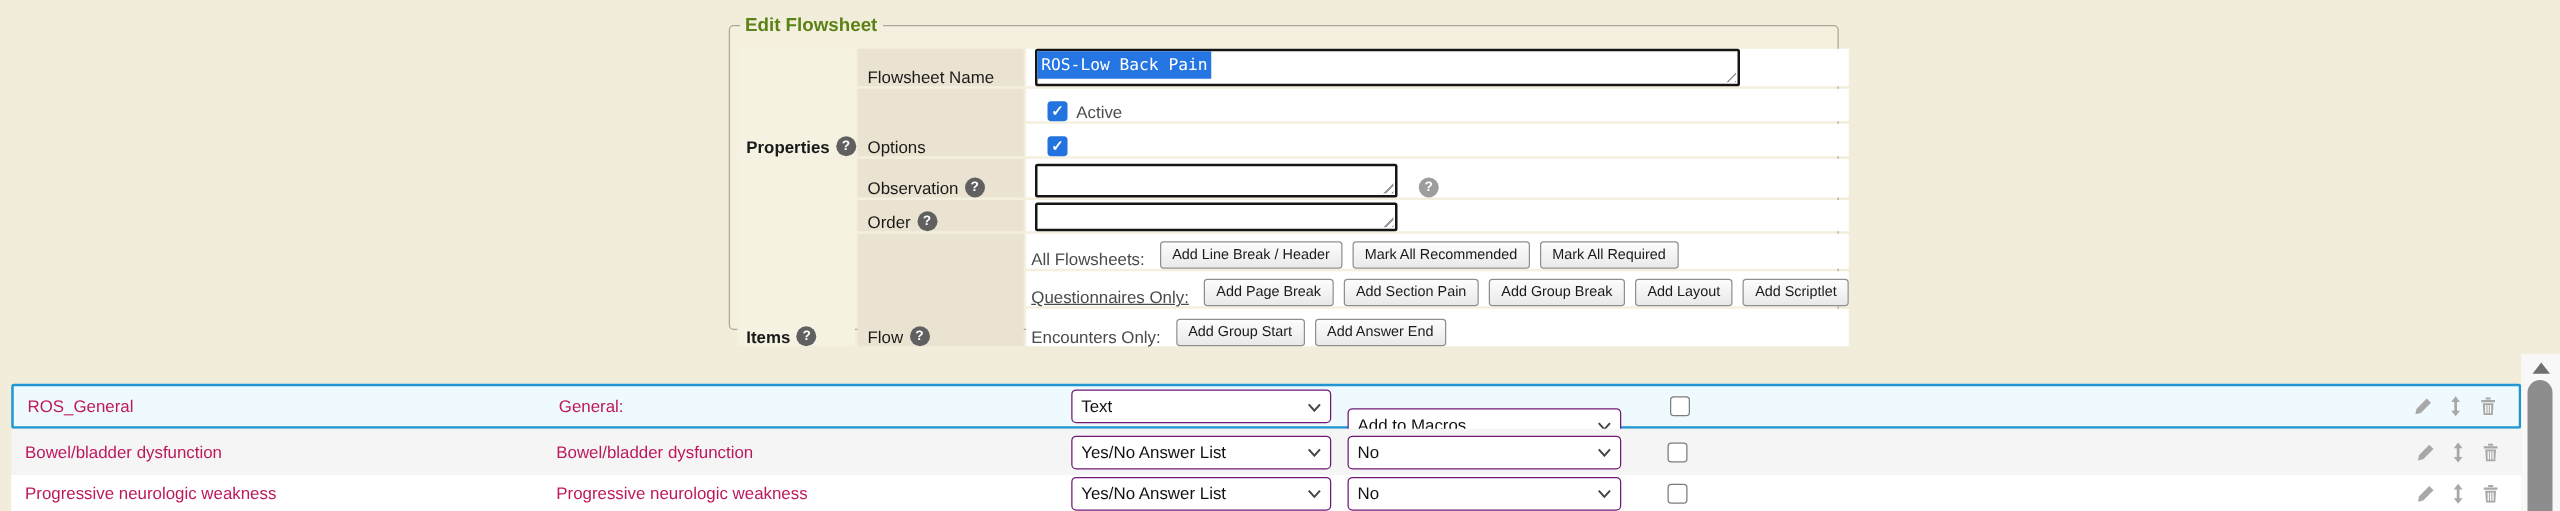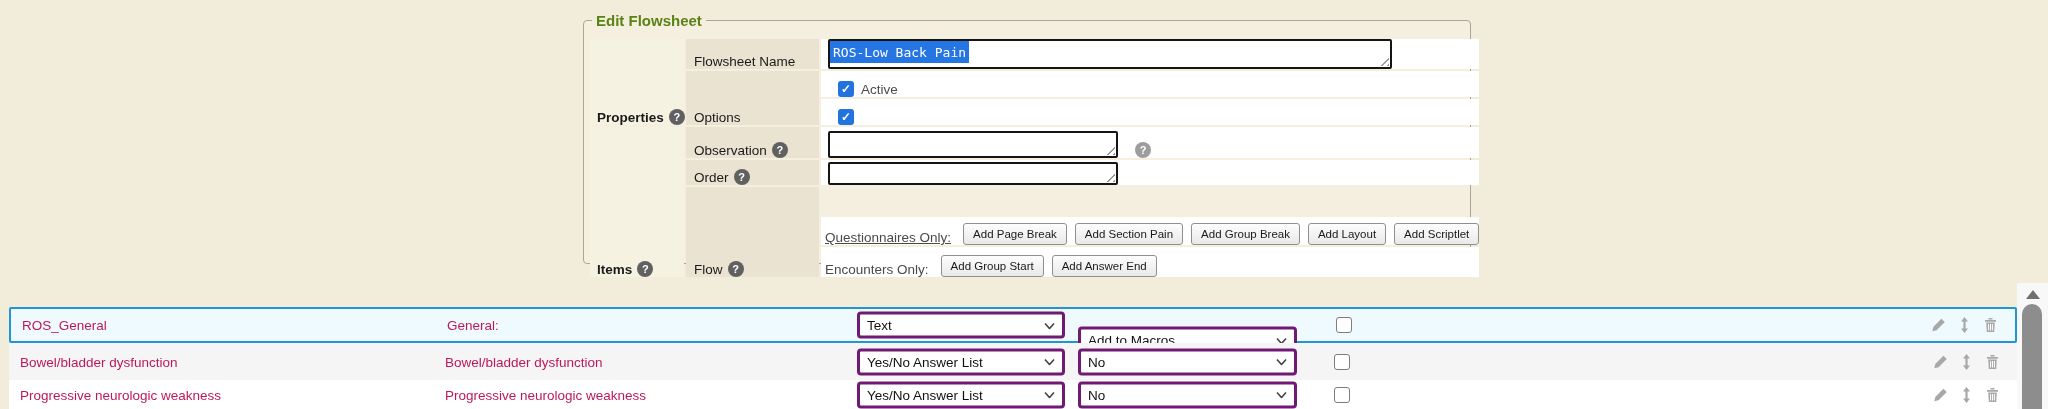--- a/index.html
+++ b/index.html
@@ -67,21 +67,21 @@
   .h5{left:1390px}.h6{left:1518px}.h7{left:1660px}.h8{left:1798px}.h9{left:1944px}
 
   .trow{position:absolute;left:0;width:100%;box-sizing:border-box;}
   .trow .tcell{position:absolute;top:50%;transform:translateY(-50%);font-size:13.5px;color:#be185d;white-space:nowrap;}
   .t-name{left:11px}.t-desc{left:436px}
   .row1{top:24px;height:36px;background:#eefafe;border:2px solid #2196d3;border-radius:2px;}
   .row2{top:60px;height:37px;background:#f5f5f5;}
   .row3{top:97px;height:29px;background:#ffffff;}
 
   .sel{position:absolute;top:50%;transform:translateY(-50%);height:27px;background:#fff;
-      border:3px solid #701a75;border-radius:4px;box-sizing:border-box;display:flex;align-items:center;
+      border:1px solid #701a75;border-radius:4px;box-sizing:border-box;display:flex;align-items:center;
       padding:0 28px 0 7px;font-size:13.5px;color:#111;}
   .sel .chev{position:absolute;right:7px;top:50%;margin-top:-3px;}
   .sel-input{left:848px;width:208px;}
   .sel-stage{left:1069px;width:219px;}
   .row1 .sel-input{left:846px;}
   .row1 .sel-stage{left:1067px;margin-top:15px;}
 
   .ccb{position:absolute;left:1325px;top:50%;transform:translateY(-50%);width:16px;height:16px;
       border:1.5px solid #7d7d7d;border-radius:3px;background:#fff;box-sizing:border-box;}
   .actions{position:absolute;right:16px;top:50%;transform:translateY(-50%);display:flex;gap:9px;align-items:center;}
@@ -150,20 +150,26 @@
           <span class="rsz"></span>
         </div>
         <span class="help light" style="margin-left:17px;">?</span>
       </div>
       <div class="cell cont gr-c5">
         <div class="tbox orderbox">
           <span class="rsz"></span>
         </div>
       </div>
 
+      <div class="cell cont flowline gr-c6">
+        <span class="flabel">All Flowsheets:</span>
+        <span class="btn">Add Line Break / Header</span>
+        <span class="btn">Mark All Recommended</span>
+        <span class="btn">Mark All Required</span>
+      </div>
       <div class="cell cont flowline gr-c7">
         <span class="flabel underline">Questionnaires Only:</span>
         <span class="btn">Add Page Break</span>
         <span class="btn">Add Section Pain</span>
         <span class="btn">Add Group Break</span>
         <span class="btn">Add Layout</span>
         <span class="btn">Add Scriptlet</span>
       </div>
       <div class="cell cont flowline gr-c8">
         <span class="flabel">Encounters Only:</span>

